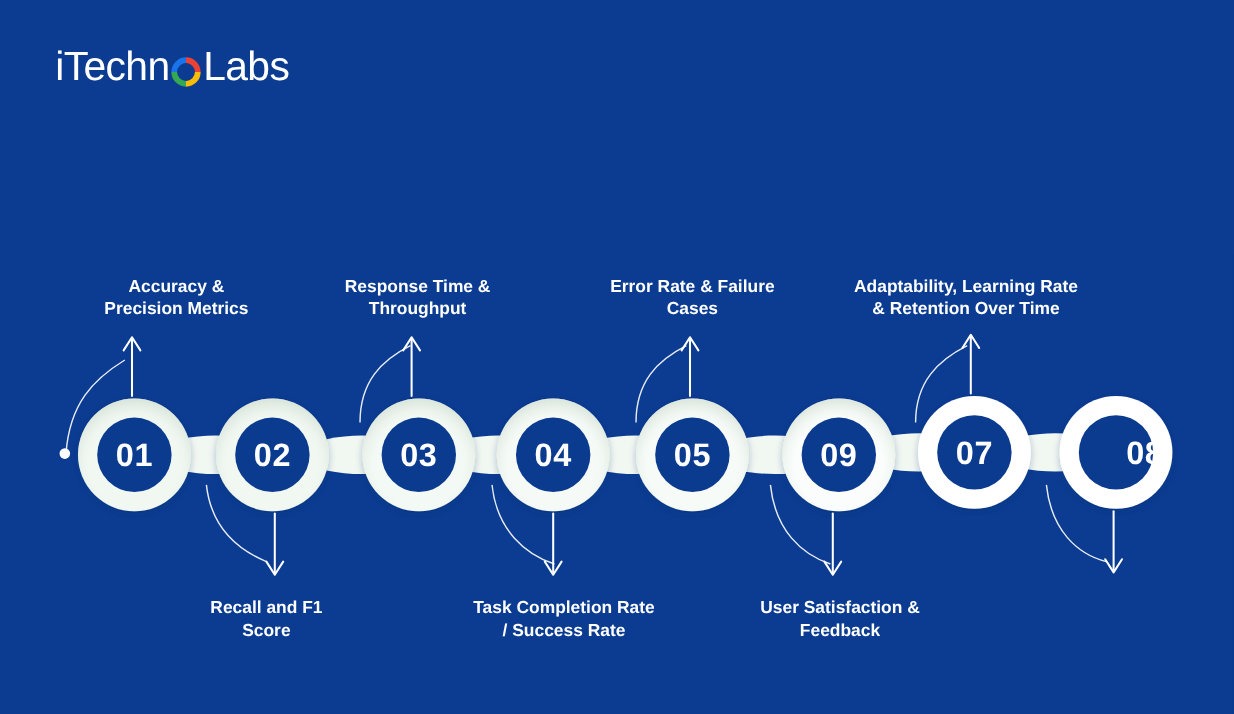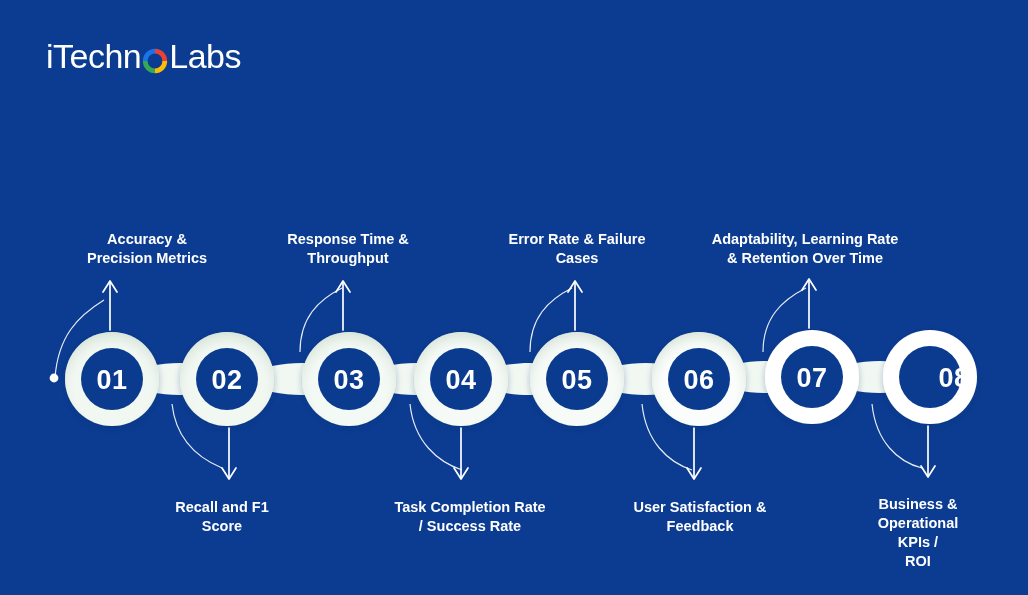--- a/index.html
+++ b/index.html
@@ -234,36 +234,33 @@
         <path d="M921 466 L 928 477 L 935 466"></path>
       </g>
     </g>
   </svg>
 
   <div class="step-number" style="left:112px; top:380px;">01</div>
   <div class="step-number" style="left:227px; top:380px;">02</div>
   <div class="step-number" style="left:349px; top:380px;">03</div>
   <div class="step-number" style="left:461px; top:380px;">04</div>
   <div class="step-number" style="left:577px; top:380px;">05</div>
-  <div class="step-number" style="left:699px; top:380px;">06</div>
+  <div class="step-number" style="left:699px; top:380px;">09</div>
   <div class="step-number" style="left:812px; top:378px;">07</div>
   <div class="step-number" style="left:930px; top:378px;margin-left:24px;">08</div>
 
   <div class="caption top" style="left:117px; top:230px;margin-left:30px;">Accuracy &amp;
 Precision Metrics</div>
   <div class="caption top" style="left:348px; top:230px;">Response Time &amp;
 Throughput</div>
   <div class="caption top" style="left:577px; top:230px;">Error Rate &amp; Failure
 Cases</div>
   <div class="caption top" style="left:805px; top:230px;">Adaptability, Learning Rate
 &amp; Retention Over Time</div>
 
   <div class="caption bottom" style="left:222px; top:498px;">Recall and F1
 Score</div>
   <div class="caption bottom" style="left:470px; top:498px;">Task Completion Rate
 / Success Rate</div>
   <div class="caption bottom" style="left:700px; top:498px;">User Satisfaction &amp;
 Feedback</div>
-  <div class="caption bottom" style="left:918px; top:495px;">Business &amp;
-Operational KPIs /
-ROI</div>
 
 </div>
 
 </body></html>

